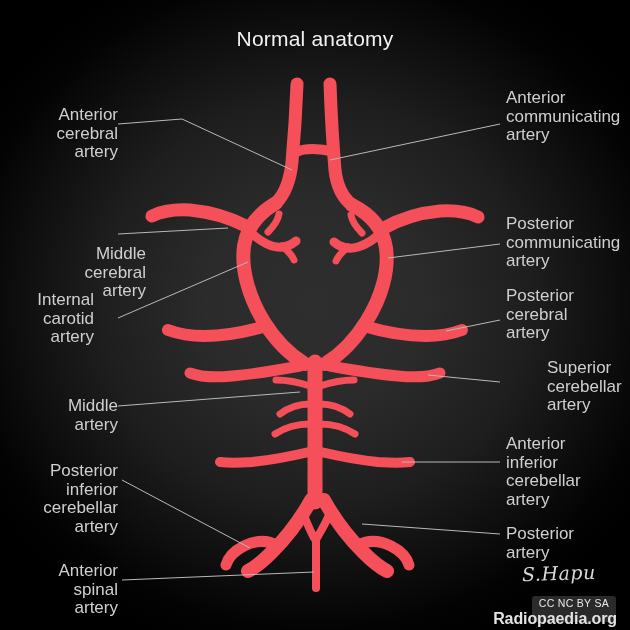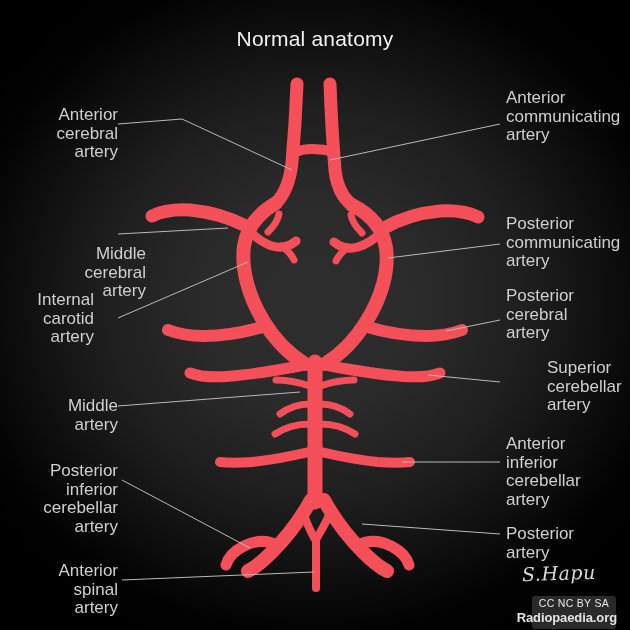--- a/index.html
+++ b/index.html
@@ -64,31 +64,31 @@
     font-size: 19px;
     letter-spacing: 0.5px;
     transform: rotate(-2deg);
   }
   #license {
     position: absolute;
     right: 14px;
     top: 596px;
     background: #2a2a2a;
     border-radius: 3px;
-    padding: 1px 7px 20px 7px;
+    padding: 1px 7px 13px 7px;
     color: #e8e8e8;
     font-size: 10.5px;
     letter-spacing: 0.3px;
   }
   #site {
     position: absolute;
     right: 13px;
     top: 610px;
     color: #e3e3e3;
-    font-size: 13px;
+    font-size: 16px;
     font-weight: bold;
     letter-spacing: -0.1px;
   }
 </style>
 </head>
 <body>
 
 <div id="canvas">
 
   <div id="title">Normal anatomy</div>

